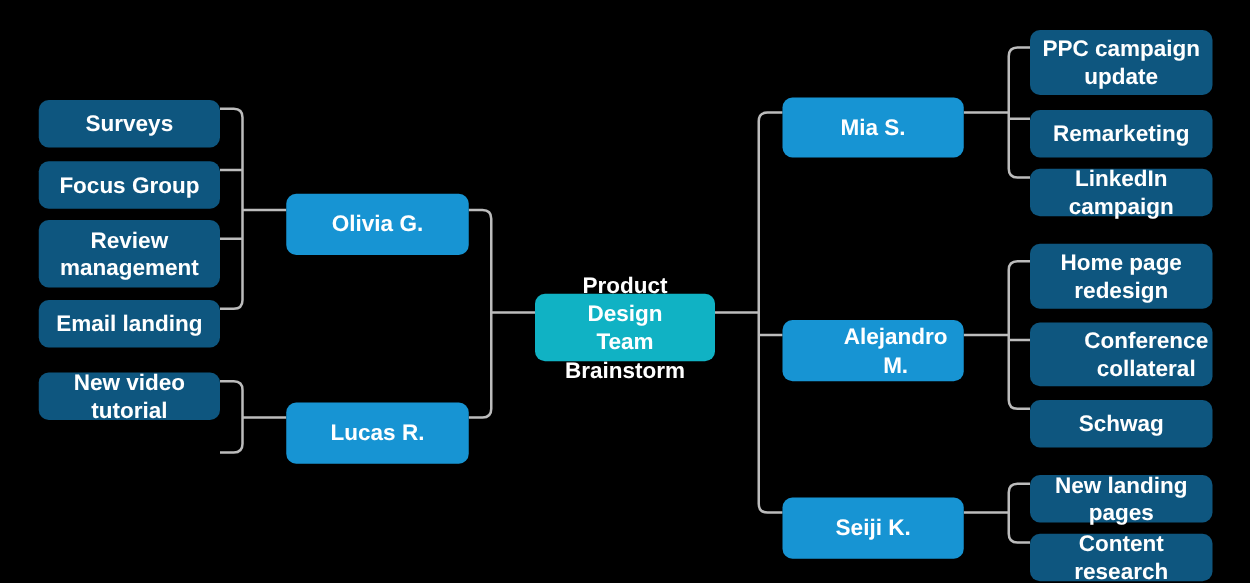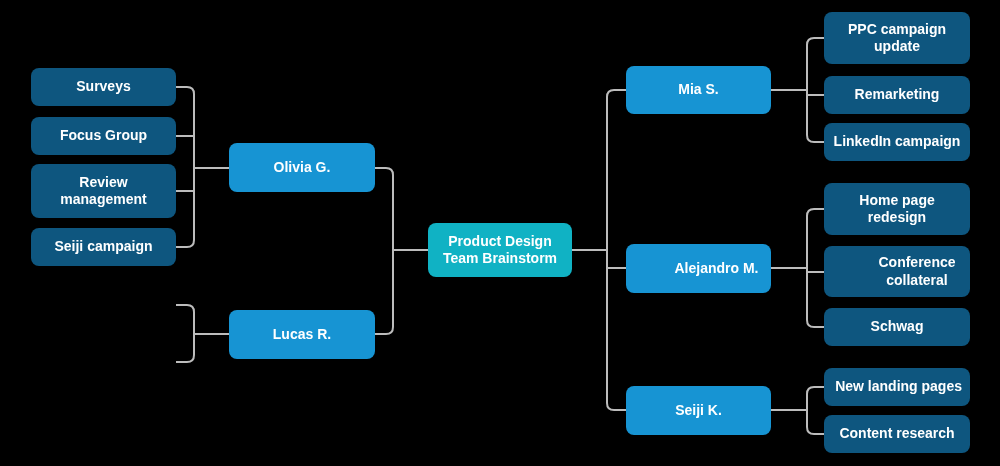--- a/index.html
+++ b/index.html
@@ -10,25 +10,26 @@
     overflow:hidden;
   }
   .canvas{position:relative;width:1000px;height:466px;}
   .wires{position:absolute;left:0;top:0;}
   .wire{fill:none;stroke:var(--connector,#bcbcbc);stroke-width:2;}
   .node{
     position:absolute;
     display:flex;align-items:center;justify-content:center;
     border-radius:8px;
     color:var(--label_text,#fff);
-    font-size:14px;font-weight:700;line-height:1.25;
+    font-size:18px;font-weight:700;line-height:1.25;
     text-align:center;
     box-sizing:border-box;
     padding:2px 8px;
     cursor:default;
+    margin-top:12px;
   }
   .node span{white-space:pre-line;}
   .l1{background:var(--root_fill,#10b2c4);}
   .l2{background:var(--branch_fill,#1794d3);}
   .l3{background:var(--leaf_fill,#0e567f);}
 </style>
 </head>
 <body>
 
 <div class="canvas">
@@ -78,23 +79,26 @@
     <span>Surveys</span>
   </div>
   <div class="node l3" style="left:31px;top:117px;width:145px;height:38px;">
     <span>Focus Group</span>
   </div>
   <div class="node l3" style="left:31px;top:164px;width:145px;height:54px;">
     <span>Review
 management</span>
   </div>
   <div class="node l3" style="left:31px;top:228px;width:145px;height:38px;">
-    <span>Seiji campaign</span>
+    <span>Email landing</span>
   </div>
 
+  <div class="node l3" style="left:31px;top:286px;width:145px;height:38px;">
+    <span>New video tutorial</span>
+  </div>
 
   <div class="node l2" style="left:626px;top:66px;width:145px;height:48px;">
     <span>Mia S.</span>
   </div>
   <div class="node l2" style="left:626px;top:244px;width:145px;height:49px;padding-left:44px;">
     <span>Alejandro M.</span>
   </div>
   <div class="node l2" style="left:626px;top:386px;width:145px;height:49px;">
     <span>Seiji K.</span>
   </div>

